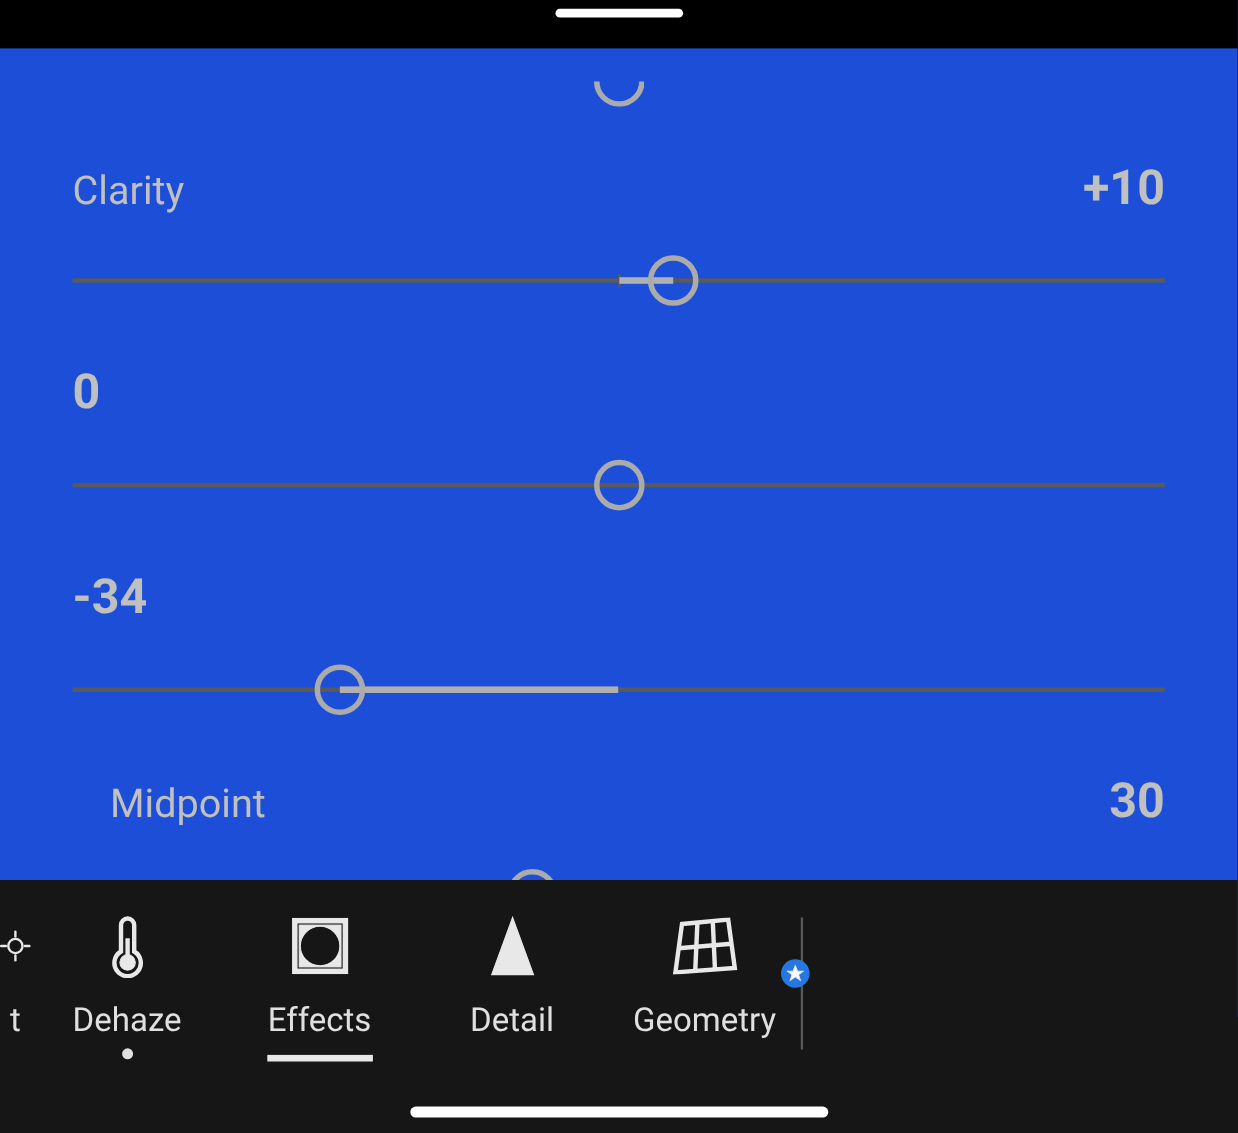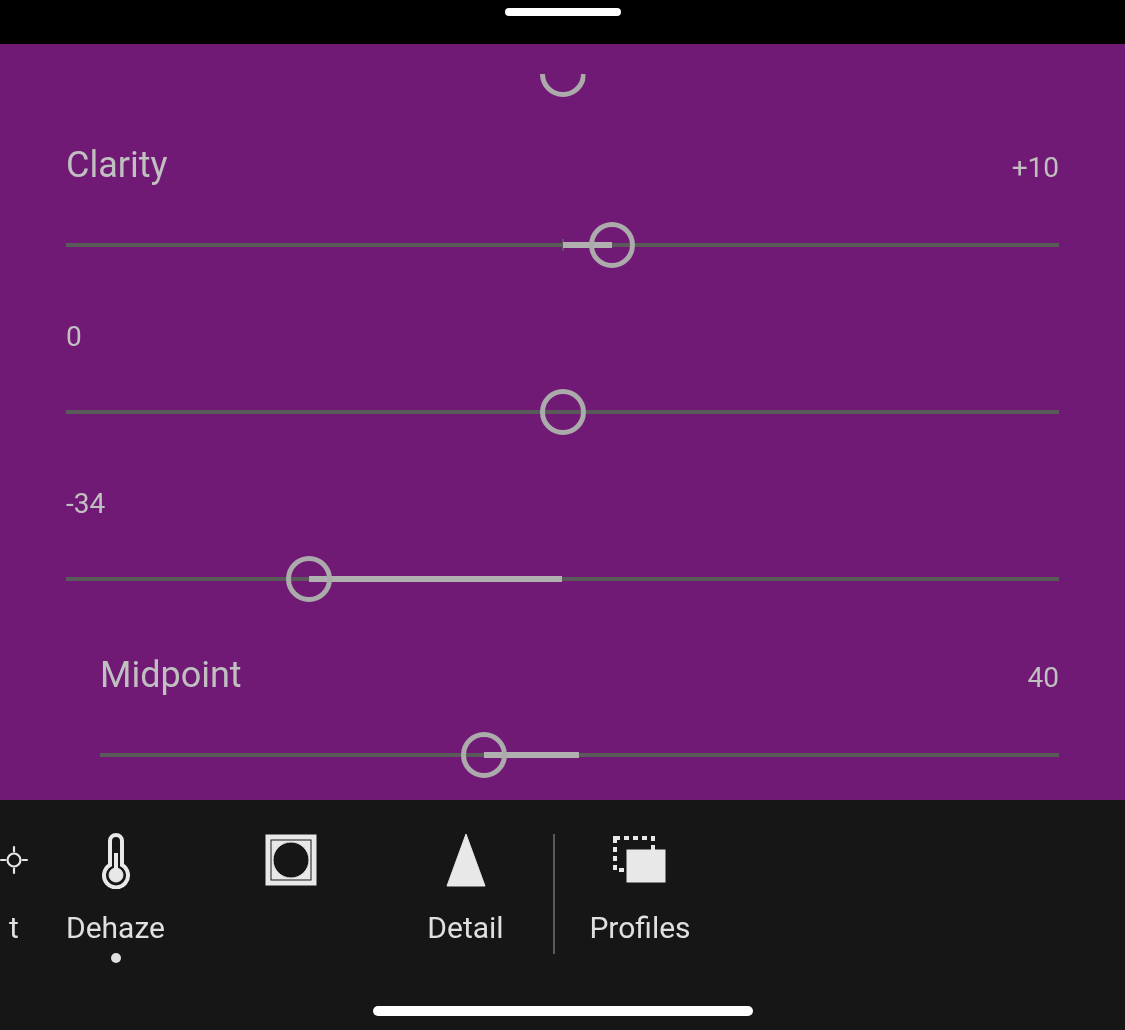--- a/index.html
+++ b/index.html
@@ -29,21 +29,21 @@
     height: 8px;
     border-radius: 4px;
     background: #ffffff;
   }
 
   .panel {
     position: absolute;
     top: 44px;
     left: 0; right: 0;
     bottom: 0;
-    background: #701a75;
+    background: #1d4ed8;
   }
 
   .sliders {
     position: absolute;
     left: 66px;
     right: 66px;
     top: 0;
   }
 
   .partial-slider {
@@ -77,22 +77,22 @@
     justify-content: space-between;
     align-items: baseline;
     margin-bottom: 36px;
   }
   .slider-label {
     font-size: 36px;
     font-weight: 400;
     color: #c0c0c0;
   }
   .slider-value {
-    font-size: 28px;
-    font-weight: 400;
+    font-size: 44px;
+    font-weight: 700;
     color: #c0c0c0;
     text-align: right;
   }
 
   .track {
     position: relative;
     height: 46px;
   }
   .track-bg {
     position: absolute;
@@ -270,21 +270,21 @@
       <div class="track">
         <div class="track-bg"></div>
         <div class="track-fill" style="left: 24.5%; width: 25.5%;"></div>
         <div class="thumb" style="left: 24.5%;"></div>
       </div>
     </div>
 
     <div class="slider">
       <div class="slider-header">
         <div class="slider-label">Midpoint</div>
-        <div class="slider-value">40</div>
+        <div class="slider-value">30</div>
       </div>
       <div class="track">
         <div class="track-bg"></div>
         <div class="track-fill" style="left: 40%; width: 10%;"></div>
         <div class="thumb" style="left: 40%;"></div>
       </div>
     </div>
 
   </div>
 
@@ -320,42 +320,50 @@
 
       <div class="tab active">
         <div class="tab-icon">
           <svg width="54" height="54" viewBox="0 0 54 54">
             <rect x="4" y="4" width="46" height="46" stroke="#e8e8e8" stroke-width="5" fill="none"></rect>
             <circle cx="27" cy="27" r="18" fill="#161616" stroke="#e8e8e8" stroke-width="0"></circle>
             <rect x="8" y="8" width="38" height="38" fill="#e8e8e8"></rect>
             <circle cx="27" cy="27" r="18" fill="#161616"></circle>
           </svg>
         </div>
+        <div class="tab-label">Effects</div>
       </div>
 
       <div class="tab">
         <div class="tab-icon">
           <svg width="46" height="56" viewBox="0 0 46 56">
             <path d="M23 2 L42 54 L4 54 Z" fill="#e8e8e8"></path>
           </svg>
         </div>
         <div class="tab-label">Detail</div>
       </div>
 
 
+      <div class="tab">
+        <div class="tab-icon" style="position:relative">
+          <svg width="62" height="52" viewBox="0 0 62 52">
+            <path d="M10 6 L52 2 L58 46 L4 50 Z" stroke="#e8e8e8" stroke-width="4" fill="none"></path>
+            <line x1="24" y1="5" x2="22" y2="49" stroke="#e8e8e8" stroke-width="4"></line>
+            <line x1="38" y1="4" x2="40" y2="48" stroke="#e8e8e8" stroke-width="4"></line>
+            <line x1="7" y1="28" x2="55" y2="24" stroke="#e8e8e8" stroke-width="4"></line>
+          </svg>
+          <div class="premium-badge">
+            <svg width="16" height="16" viewBox="0 0 16 16">
+              <path d="M8 1 L10 6 L15 6 L11 9 L12.5 14 L8 11 L3.5 14 L5 9 L1 6 L6 6 Z" fill="#fff"></path>
+            </svg>
+          </div>
+        </div>
+        <div class="tab-label">Geometry</div>
+      </div>
 
       <div class="sep"></div>
 
-      <div class="tab" style="width:170px;flex:0 0 170px">
-        <div class="tab-icon">
-          <svg width="58" height="52" viewBox="0 0 58 52">
-            <rect x="4" y="4" width="38" height="32" stroke="#e8e8e8" stroke-width="4" stroke-dasharray="5 4" fill="none"></rect>
-            <rect x="16" y="16" width="38" height="32" fill="#e8e8e8"></rect>
-          </svg>
-        </div>
-        <div class="tab-label">Profiles</div>
-      </div>
 
     </div>
 
     <div class="home-indicator"></div>
   </div>
 </div>
 
 </body></html>

